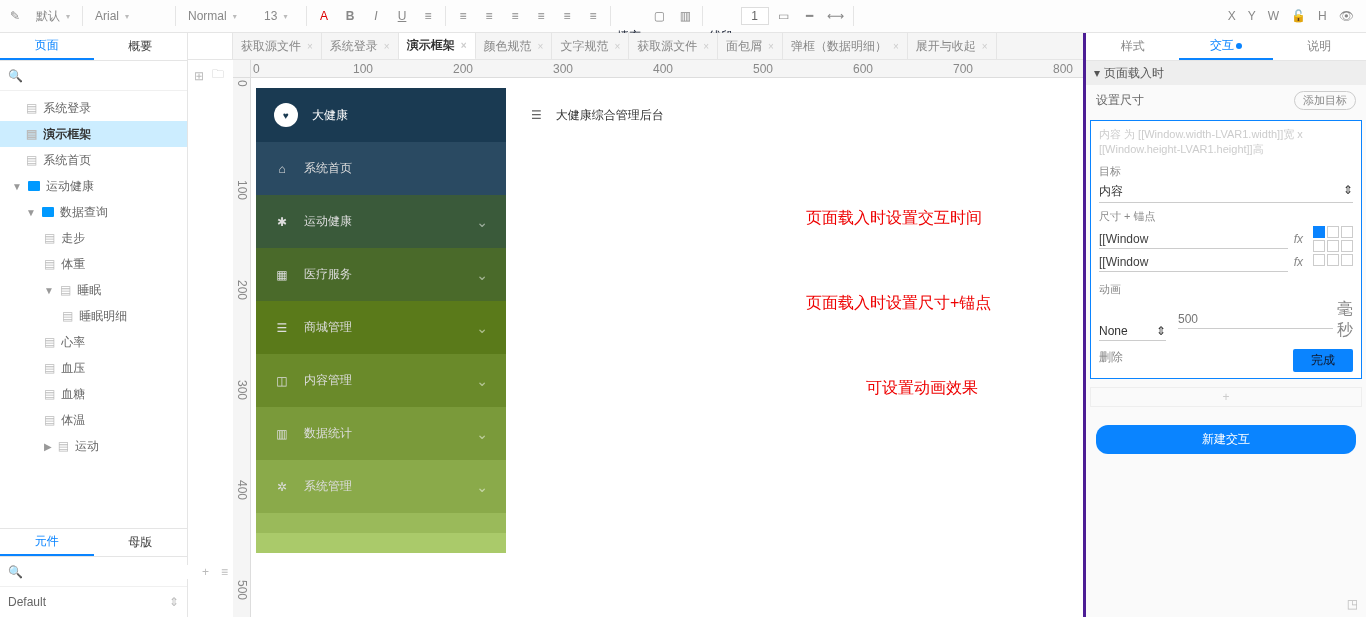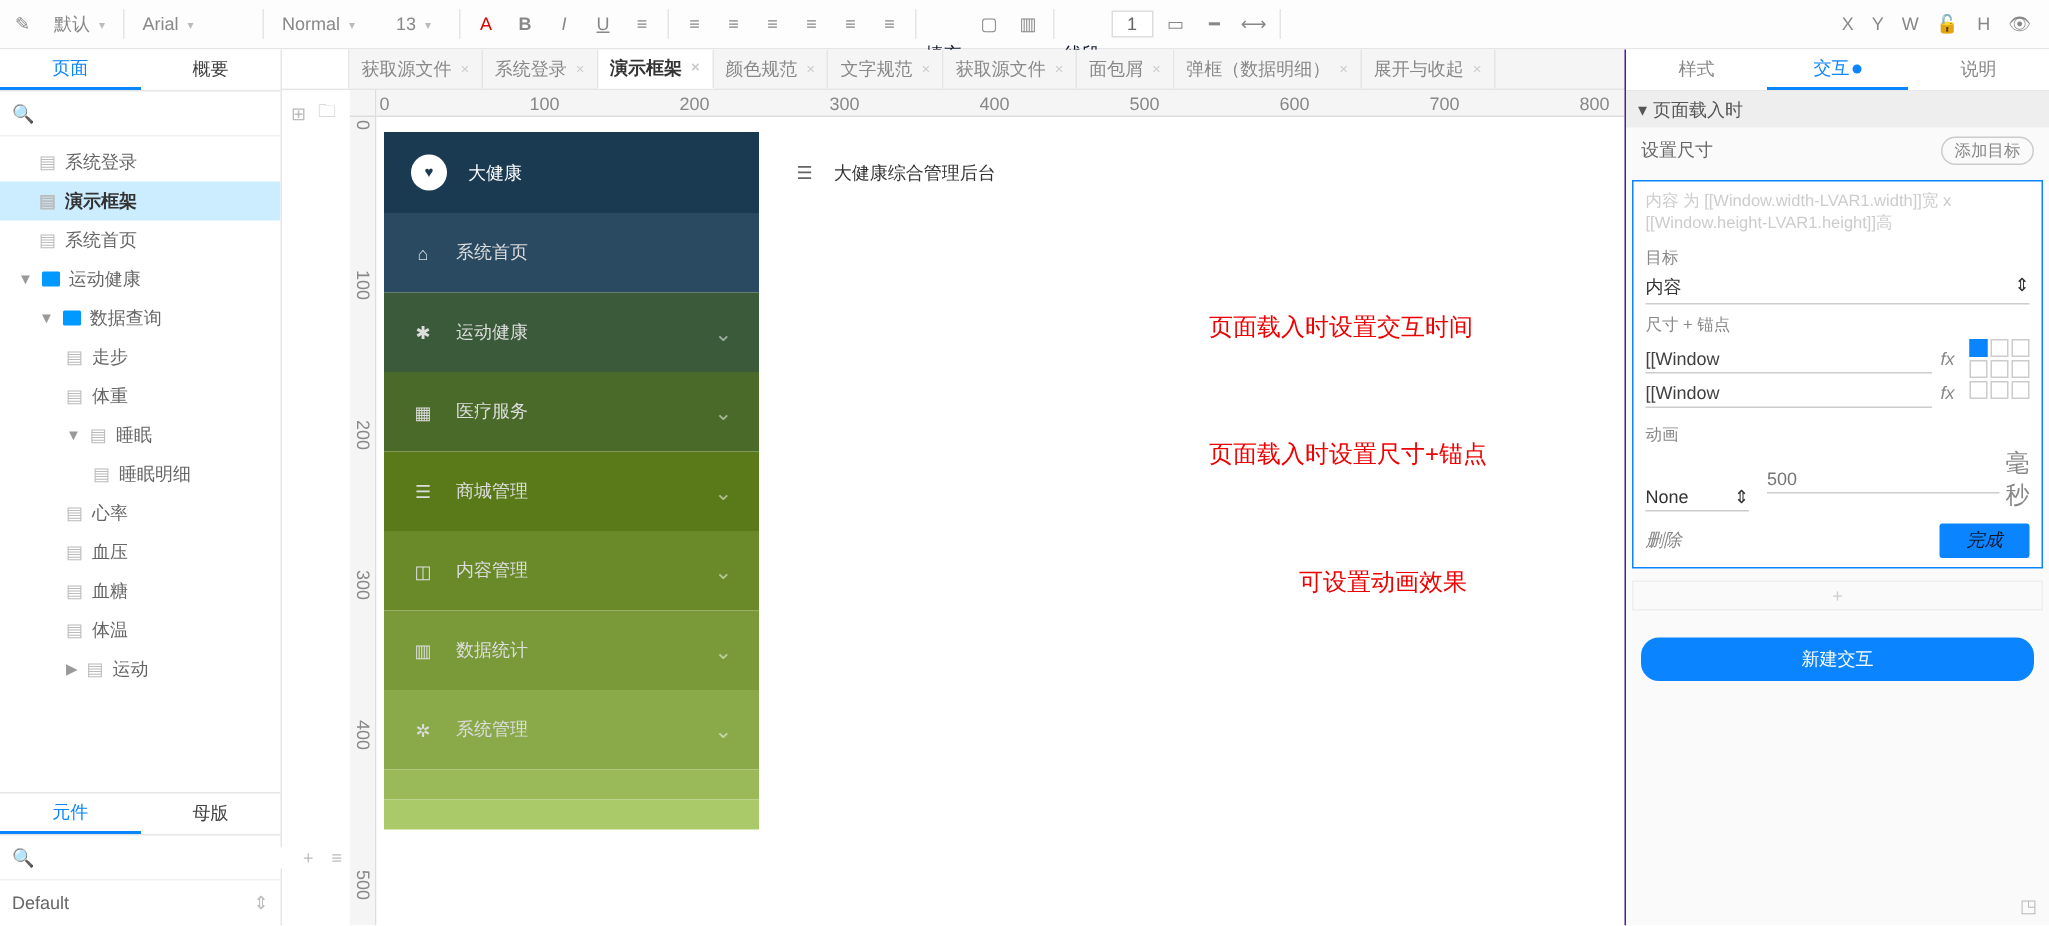--- a/index.html
+++ b/index.html
@@ -62,41 +62,41 @@
 .proto-hdr .logo { width:24px; height:24px; border-radius:50%; background:#fff; color:#1a3a52; display:flex; align-items:center; justify-content:center; font-size:10px;}
 .proto-item { height:53px; display:flex; align-items:center; padding:0 18px; color:#ddd; gap:14px; font-size:13px; justify-content:flex-start;}
 .proto-item .ic { width:16px; text-align:center;}
 .proto-item .chv { margin-left:auto; font-size:14px; color:rgba(255,255,255,0.5);}
 .c1{background:#2a4a62;} .c2{background:#3a5a3a;} .c3{background:#4a6a2a;} .c4{background:#5a7a1a;} .c5{background:#6a8a2a;} .c6{background:#7a9a3a;} .c7{background:#8aaa4a;} .c8{background:#9aba5a;} .c9{background:#aaca6a;}
 .proto-head2 { position:absolute; left:280px; top:10px; height:54px; display:flex; align-items:center; gap:14px; color:#333; font-size:16px;}
 .proto-head2 .mico { color:#666;}
 .annot { position:absolute; color:#e00; font-size:16px;}
 
 
-.rightpanel { position:absolute; right:0; top:33px; width:283px; bottom:0; border-left:1px solid #4c1d95; background:#fafafa; display:flex; flex-direction:column;}
+.rightpanel { position:absolute; right:0; top:33px; width:283px; bottom:0; border-left:3px solid #4c1d95; background:#fafafa; display:flex; flex-direction:column;}
 .rp-tabs { height:28px; display:flex; background:#fff; border-bottom:1px solid #e5e5e5;}
 .rp-tab { flex:1; display:flex; align-items:center; justify-content:center; color:#888; cursor:pointer;}
 .rp-tab.active { color:#0a84ff; border-bottom:2px solid #0a84ff;}
 .rp-tab .dot { width:6px; height:6px; border-radius:50%; background:#0a84ff; margin-left:2px;}
 .rp-sechdr { height:24px; background:#eee; display:flex; align-items:center; padding:0 8px; color:#555; gap:4px;}
 .rp-row { padding:6px 10px; display:flex; align-items:center; justify-content:space-between; color:#666;}
 .rp-card { border:1px solid #0a84ff; margin:4px; padding:6px 8px; background:#fff;}
 .rp-note { color:#ccc; font-size:11px; line-height:1.4; margin-bottom:6px;}
 .rp-lbl { color:#888; font-size:11px; margin:6px 0 2px;}
 .rp-select { width:100%; border:none; border-bottom:1px solid #ccc; padding:2px 0; color:#333; display:flex; justify-content:space-between;}
 .rp-inprow { display:flex; align-items:center; gap:6px; margin:4px 0;}
 .rp-inp { flex:1; border:none; border-bottom:1px solid #ccc; padding:2px 0; color:#404040;}
 .rp-fx { color:#888; font-style:italic;}
 .rp-anchor { display:grid; grid-template-columns:repeat(3,12px); grid-template-rows:repeat(3,12px); gap:2px;}
 .rp-anchor div { border:1px solid #ccc;}
 .rp-anchor .on { background:#0a84ff; border-color:#0a84ff;}
 .rp-duo { display:flex; gap:12px; align-items:flex-end;}
 .rp-duo > div { flex:1;}
 .rp-ms { color:#888; font-size:16px;}
-.rp-actions { display:flex; justify-content:space-between; align-items:center; margin-top:8px;font-style:italic;}
+.rp-actions { display:flex; justify-content:space-between; margin-top:8px;}
 .rp-del { color:#888; cursor:pointer;}
 .rp-done { background:#0a84ff; color:#0f172a; padding:3px 18px; border-radius:2px; cursor:pointer;}
 .rp-plus { text-align:center; color:#ccc; padding:2px; border:1px solid #eee; margin:4px; cursor:pointer;}
 .rp-newint { margin:14px 10px; background:#0a84ff; color:#fff; text-align:center; padding:6px 0; border-radius:12px; cursor:pointer;}
 .rp-corner { position:absolute; right:8px; bottom:6px; color:#bbb; cursor:pointer;}
 .pill { border:1px solid #ccc; border-radius:10px; padding:1px 8px; color:#888; font-size:11px; cursor:pointer;}
 </style>
 </head>
 <body>
 

